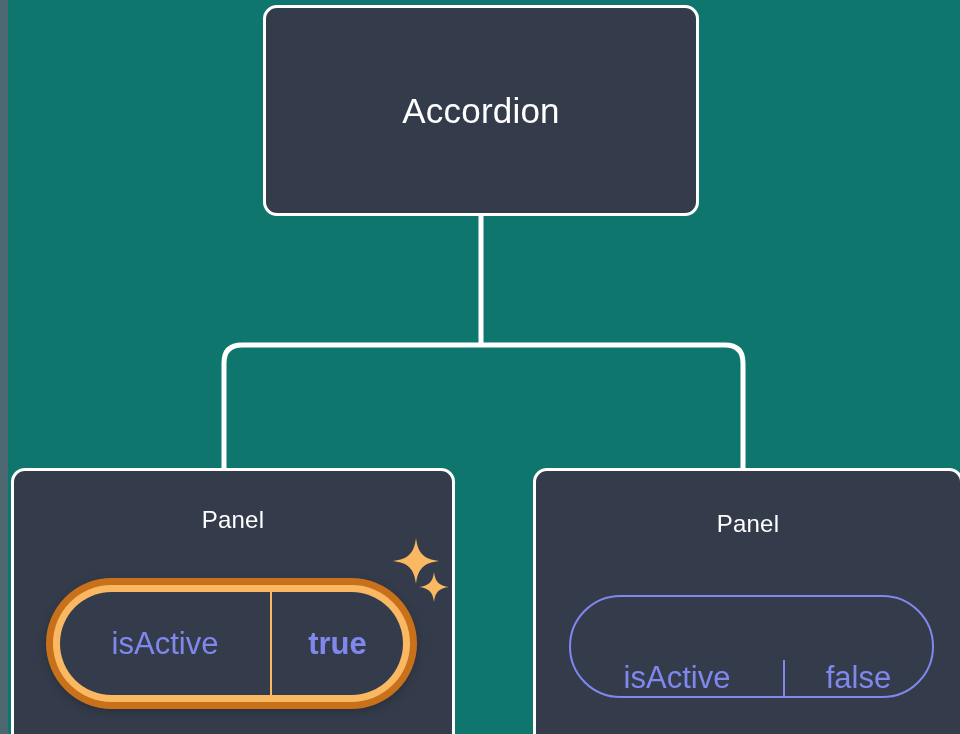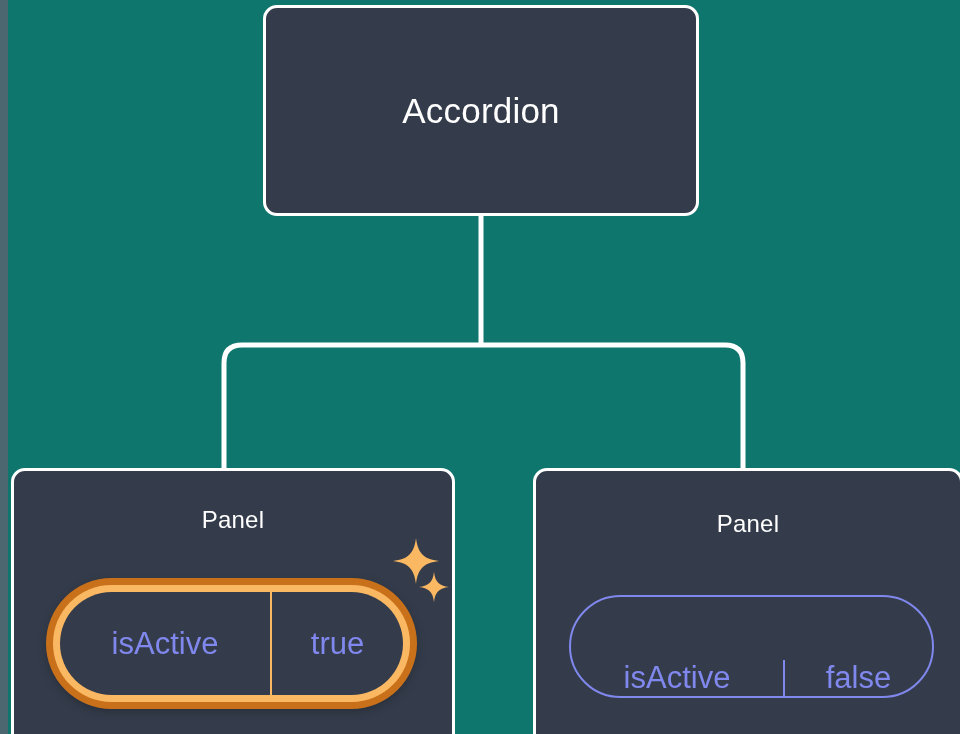--- a/index.html
+++ b/index.html
@@ -153,21 +153,21 @@
     color: #8088ee;
     font-size: 31px;
   }
   .pill-highlight .pill-key {
     width: 210px;
     border-right: 2px solid #fab862;
     font-weight: 400;
   }
   .pill-highlight .pill-val {
     flex: 1;
-    font-weight: 400;
+    font-weight: 700;
   }
 
   
   .sparkle {
     position: absolute;
     pointer-events: none;
   }
   .sparkle-big {
     left: 385px;
     top: 538px;

